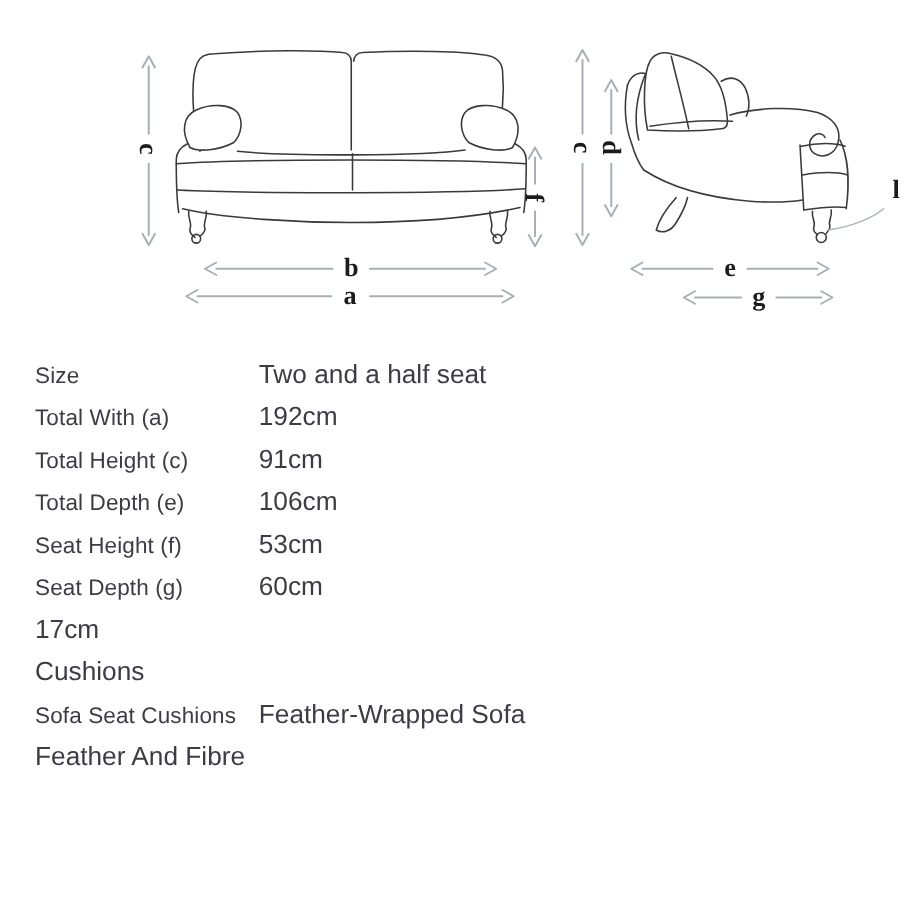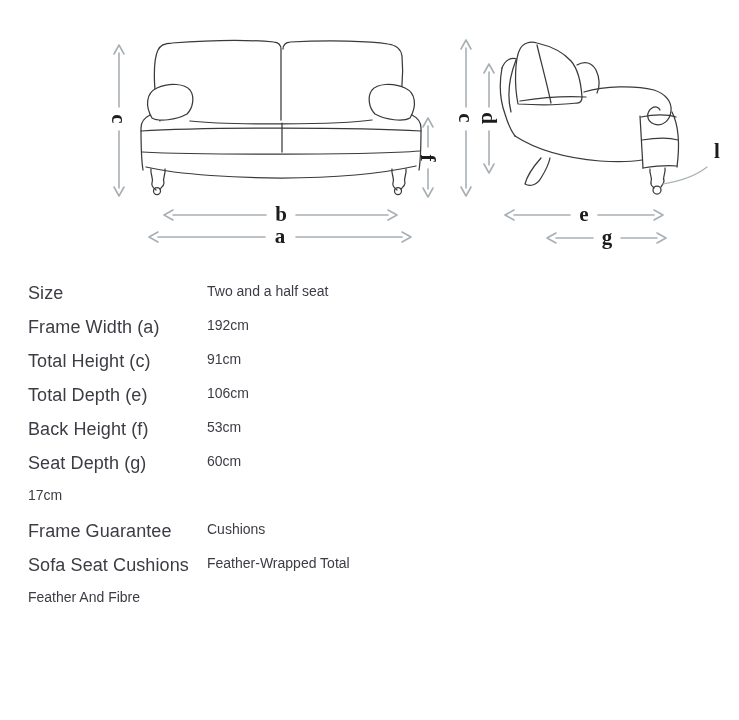--- a/index.html
+++ b/index.html
@@ -11,23 +11,23 @@
   #diagram path, #diagram circle, #diagram polyline{vector-effect:non-scaling-stroke;}
   .sofa-line{fill:none;stroke:#3a3a3a;stroke-width:1.25;stroke-linecap:round;stroke-linejoin:round;}
   .sofa-fill{fill:#ffffff;stroke:#3a3a3a;stroke-width:1.25;stroke-linecap:round;stroke-linejoin:round;}
   .arrow{fill:none;stroke:#a8b0b5;stroke-width:1.6;stroke-linecap:round;stroke-linejoin:round;}
   .leader{fill:none;stroke:#aab2b7;stroke-width:1.2;stroke-linecap:round;}
   .dim-letter{
     font-family:"Liberation Serif", serif;font-weight:bold;font-size:21px;fill:#1c1c1c;
     text-anchor:middle;dominant-baseline:central;
   }
   #spec-table{position:absolute;left:28px;top:283px;width:690px;}
-  .row{display:flex;height:34px;}
+  .row{display:flex;align-items:center;height:34px;}
   .lbl{width:179px;flex:0 0 179px;font-size:18px;letter-spacing:.1px;}
-  .val{font-size:14px;}
+  .val{font-size:21px;}
 </style>
 </head>
 <body>
 
 <svg id="diagram" viewBox="0 0 739 270" xmlns="http://www.w3.org/2000/svg">
 
   <g>
 
     <path class="sofa-line" d="M 160,121 C 154,100 152,62 158,50 C 160,45 165,43 172,43 C 212,40 252,40 274,42 C 278,42 281,45 281,49 L 281,120"></path>
     <path class="sofa-line" d="M 283,49 C 283,45 286,42 290,42 C 330,40 370,41 388,44 C 396,45 401,49 402,56 C 404,78 401,100 396,118"></path>
@@ -133,46 +133,45 @@
     <text class="dim-letter" x="717" y="151">l</text>
   </g>
 </svg>
 
 <div id="spec-table">
   <div class="row">
     <div class="lbl">Size</div>
     <div class="val">Two and a half seat</div>
   </div>
   <div class="row">
-    <div class="lbl">Frame Width (a)</div>
+    <div class="lbl">Total With (a)</div>
     <div class="val">192cm</div>
   </div>
   <div class="row">
     <div class="lbl">Total Height (c)</div>
     <div class="val">91cm</div>
   </div>
   <div class="row">
     <div class="lbl">Total Depth (e)</div>
     <div class="val">106cm</div>
   </div>
   <div class="row">
-    <div class="lbl">Back Height (f)</div>
+    <div class="lbl">Seat Height (f)</div>
     <div class="val">53cm</div>
   </div>
   <div class="row">
     <div class="lbl">Seat Depth (g)</div>
     <div class="val">60cm</div>
   </div>
   <div class="row">
     <div class="val">17cm</div>
   </div>
   <div class="row">
-    <div class="lbl">Frame Guarantee</div>
     <div class="val">Cushions</div>
   </div>
   <div class="row">
     <div class="lbl">Sofa Seat Cushions</div>
-    <div class="val">Feather-Wrapped Total</div>
+    <div class="val">Feather-Wrapped Sofa</div>
   </div>
   <div class="row">
     <div class="val">Feather And Fibre</div>
   </div>
 </div>
 
 </body></html>

